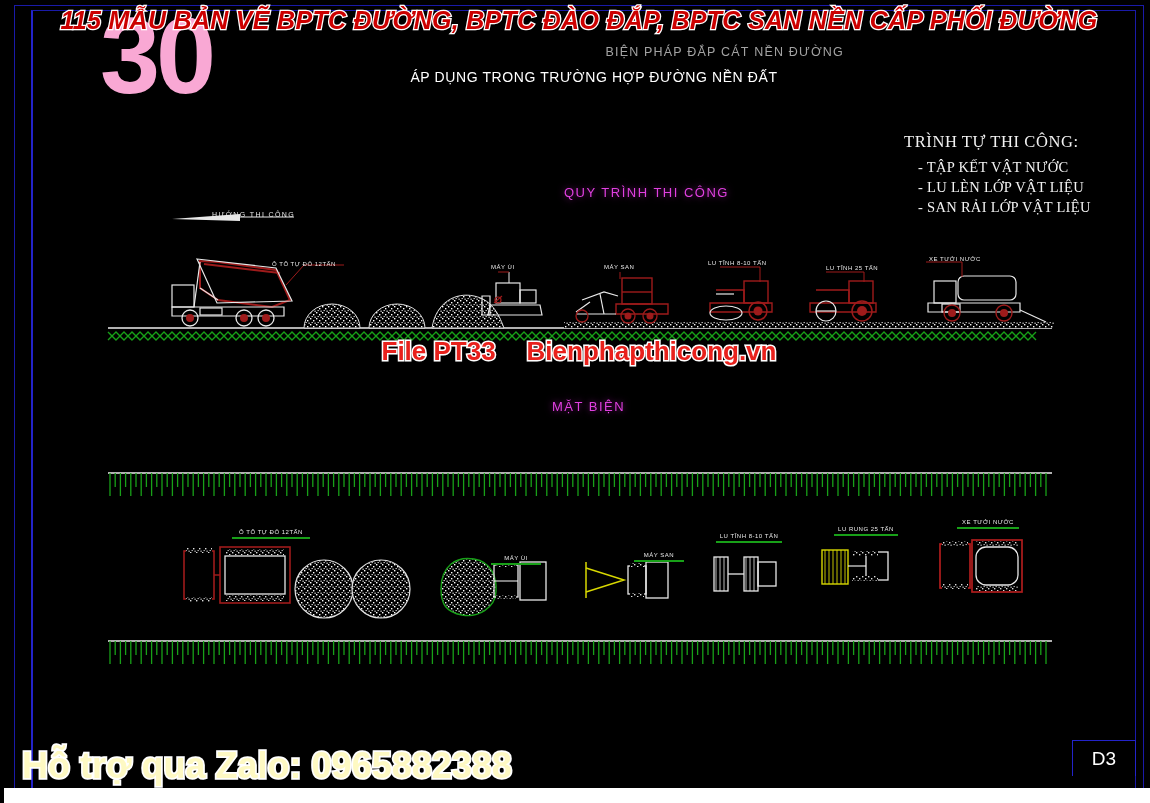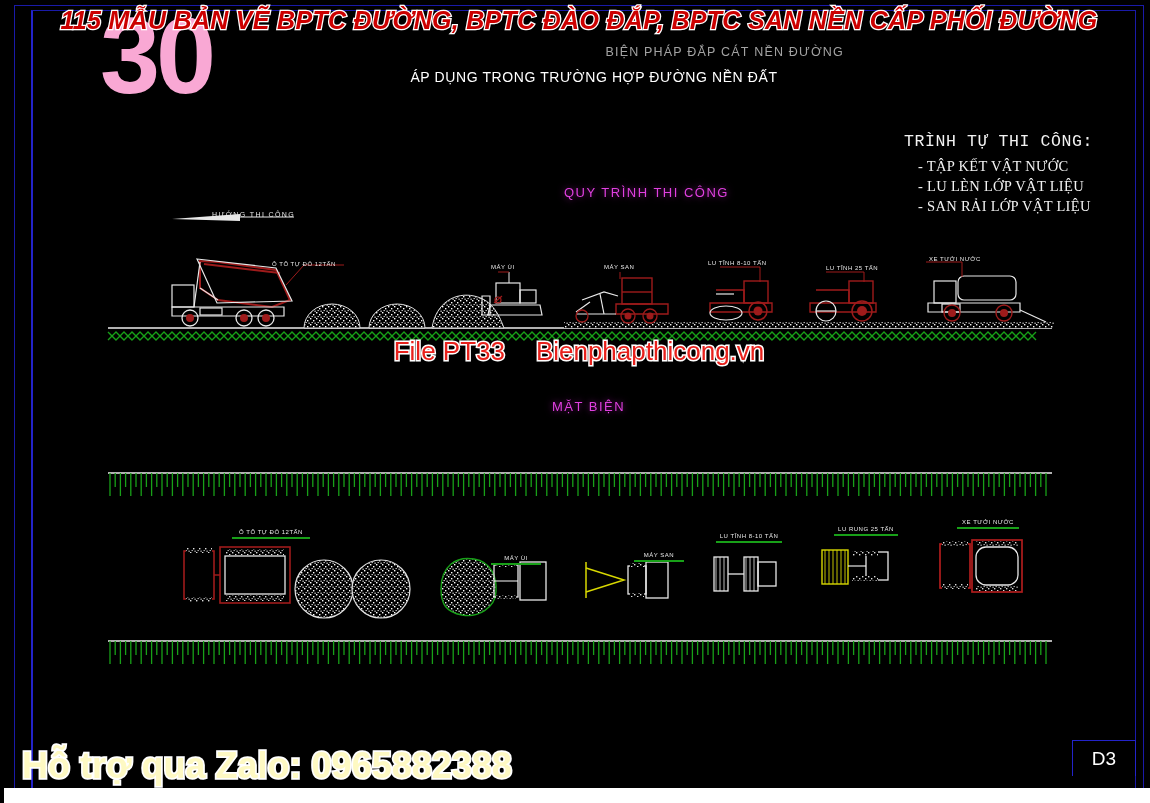--- a/index.html
+++ b/index.html
@@ -90,21 +90,20 @@
     position: absolute;
     left: 900px; top: 132px;
     color: #f2f2f2;
     font-family: "Liberation Serif", serif;
   }
   .seq-title {
     font-size: 16.5px;
     letter-spacing: 0.6px;
     margin-bottom: 7px;
     white-space: nowrap;
-    font-family: Liberation Mono, monospace;
   }
   .seq-item {
     font-size: 14.5px;
     letter-spacing: 0.3px;
     margin: 3px 0 3px 14px;
     white-space: nowrap;
   }
   
   .section-title {
     position: absolute;
@@ -153,21 +152,21 @@
   .wm-mid {
     position: absolute;
     left: 0; top: 336px;
     width: 1150px;
     text-align: center;
     z-index: 45;
     pointer-events: none;
   }
   .wm-mid span {
     font-size: 26px;
-    font-weight: normal;
+    font-weight: bold;
     color: #e8211c;
     -webkit-text-stroke: 3px #ffffff;
     paint-order: stroke fill;
   }
   .wm-mid .gap { display: inline-block; width: 22px; -webkit-text-stroke: 0; }
   .wm-bottom {
     position: absolute;
     left: 18px; top: 745px;
     font-size: 36px;
     font-weight: bold;

